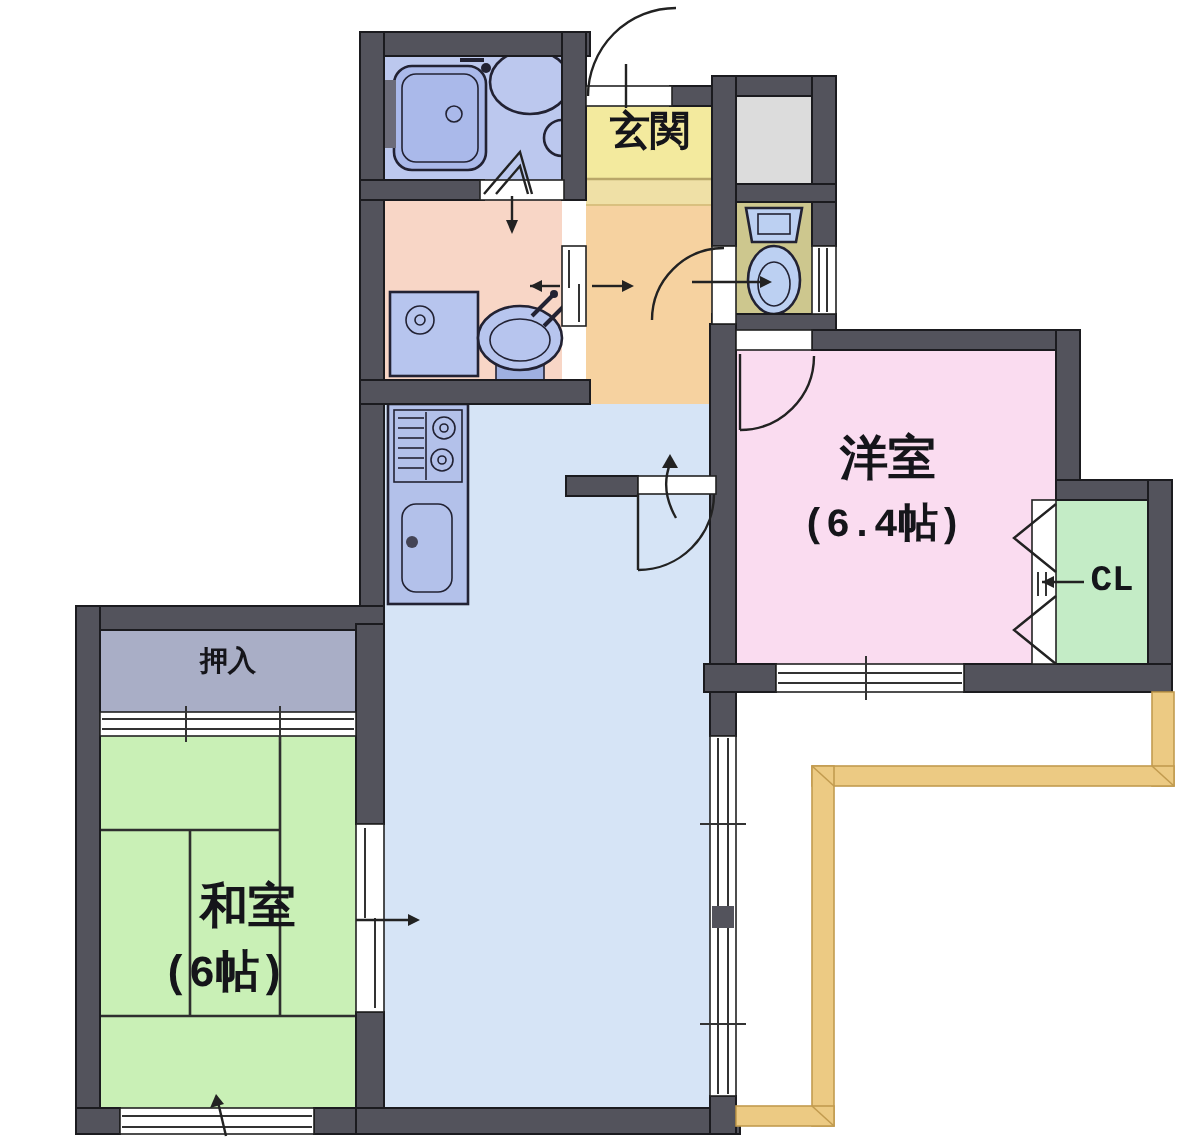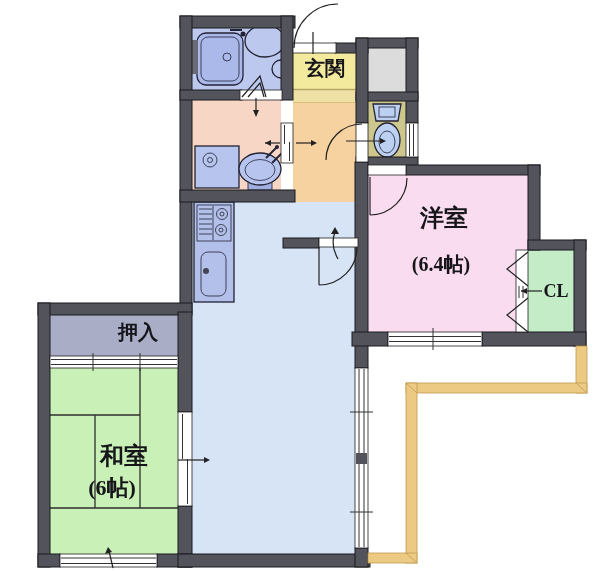--- a/index.html
+++ b/index.html
@@ -1,17 +1,17 @@
 <!DOCTYPE html>
 <html><head>
 <meta charset="utf-8">
 <style>
   html,body{margin:0;padding:0;background:#fff;}
   #canvas{position:relative;width:600px;height:571px;background:#fff;overflow:hidden;
-          font-family:Liberation Serif, serif;}
+          font-family:Liberation Mono, monospace;}
   #plan-svg{position:absolute;left:0;top:0;}
   .wall{fill:#53535c;stroke:#1b1b1f;stroke-width:1;}
   .open{fill:#ffffff;stroke:#222;stroke-width:0.8;}
   .winline{stroke:#333;stroke-width:1;fill:none;}
   .sym{stroke:#222;stroke-width:1.2;fill:none;}
   .arrow{fill:#222;stroke:none;}
   .fix{stroke:#223;stroke-width:1.3;}
   .fixthin{stroke:#223;stroke-width:0.8;fill:none;}
   .tatami{stroke:#2e2e2e;stroke-width:1.3;}
   .rail{fill:#ecca83;stroke:#c29b4f;stroke-width:0.8;}
@@ -240,19 +240,19 @@
     <rect x="406" y="383" width="181" height="10" class="rail"></rect>
     <rect x="406" y="383" width="11" height="180" class="rail"></rect>
     <rect x="368" y="553" width="49" height="10" class="rail"></rect>
     <line x1="406" y1="383" x2="417" y2="393" stroke="#c29b4f" stroke-width="0.8"></line>
     <line x1="576" y1="383" x2="587" y2="393" stroke="#c29b4f" stroke-width="0.8"></line>
     <line x1="406" y1="553" x2="417" y2="563" stroke="#c29b4f" stroke-width="0.8"></line>
   </g>
 </svg>
 
   <div class="lbl" style="left:325px;top:68px;font-size:20px;">玄関</div>
-  <div class="lbl" style="left:444px;top:218px;font-size:24px;">洋室</div>
+  <div class="lbl" style="left:444px;top:232px;font-size:24px;">洋室</div>
   <div class="lbl" style="left:441px;top:264px;font-size:20px;text-align:center;">(6.4帖)</div>
   <div class="lbl" style="left:556px;top:291px;font-size:18px;">CL</div>
   <div class="lbl" style="left:112px;top:456px;font-size:24px;margin-left:12px;">和室</div>
   <div class="lbl" style="left:112px;top:488px;font-size:22px;">(6帖)</div>
-  <div class="lbl" style="left:114px;top:332px;font-size:20px;margin-left:24px;">押入</div>
+  <div class="lbl" style="left:114px;top:332px;font-size:14px;">押入</div>
 </div>
 
 </body></html>

